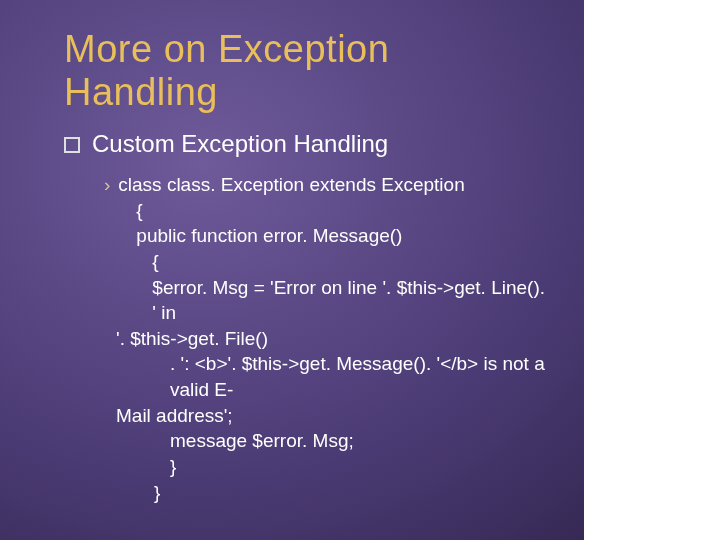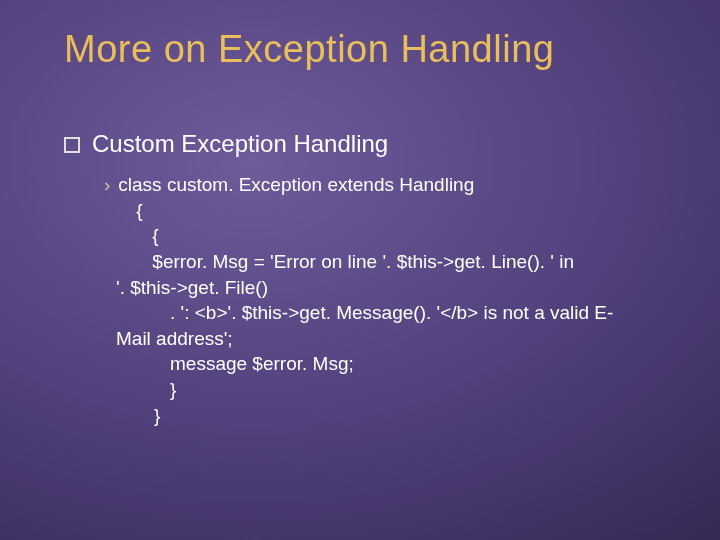--- a/index.html
+++ b/index.html
@@ -4,21 +4,21 @@
 <style>
   html, body {
     margin: 0;
     padding: 0;
     width: 720px;
     height: 540px;
     overflow: hidden;
     font-family: Arial, "Helvetica Neue", Helvetica, sans-serif;
   }
   .slide {
-    width: 720px;
+    width: 584px;
     height: 540px;
     background: radial-gradient(ellipse 130% 120% at 35% 30%, #6f5a9a 0%, #5c4a87 25%, #4a3a73 50%, #372a56 75%, #241c3a 100%);
     color: #ffffff;
     position: relative;
     box-sizing: border-box;
   }
   .title {
     position: absolute;
     top: 28px;
     left: 64px;
@@ -84,22 +84,23 @@
   <div class="body">
 
     <div class="level1">
       <span class="bullet1"></span><span>Custom Exception Handling</span>
     </div>
 
     <div class="level2">
       <div class="l2-wrap">
         <span class="angle">›</span>
         <div class="l2-text">
-          <span>class custom. Exception extends Handling</span>
+          <span>class class. Exception extends Exception</span>
           <span class="code-line" style="padding-left:18px">{</span>
+          <span class="code-line" style="padding-left:18px">public function error. Message()</span>
           <span class="code-line" style="padding-left:34px">{</span>
           <span class="code-line" style="padding-left:34px">$error. Msg = 'Error on line '. $this-&gt;get. Line(). ' in</span>
         </div>
       </div>
       <span class="code-continue">'. $this-&gt;get. File()</span>
       <span class="code-continue" style="padding-left:54px">. ': &lt;b&gt;'. $this-&gt;get. Message(). '&lt;/b&gt; is not a valid E-</span>
       <span class="code-continue">Mail address';</span>
       <span class="code-continue" style="padding-left:54px">message $error. Msg;</span>
       <span class="code-continue" style="padding-left:54px">}</span>
       <span class="code-continue" style="padding-left:38px">}</span>

